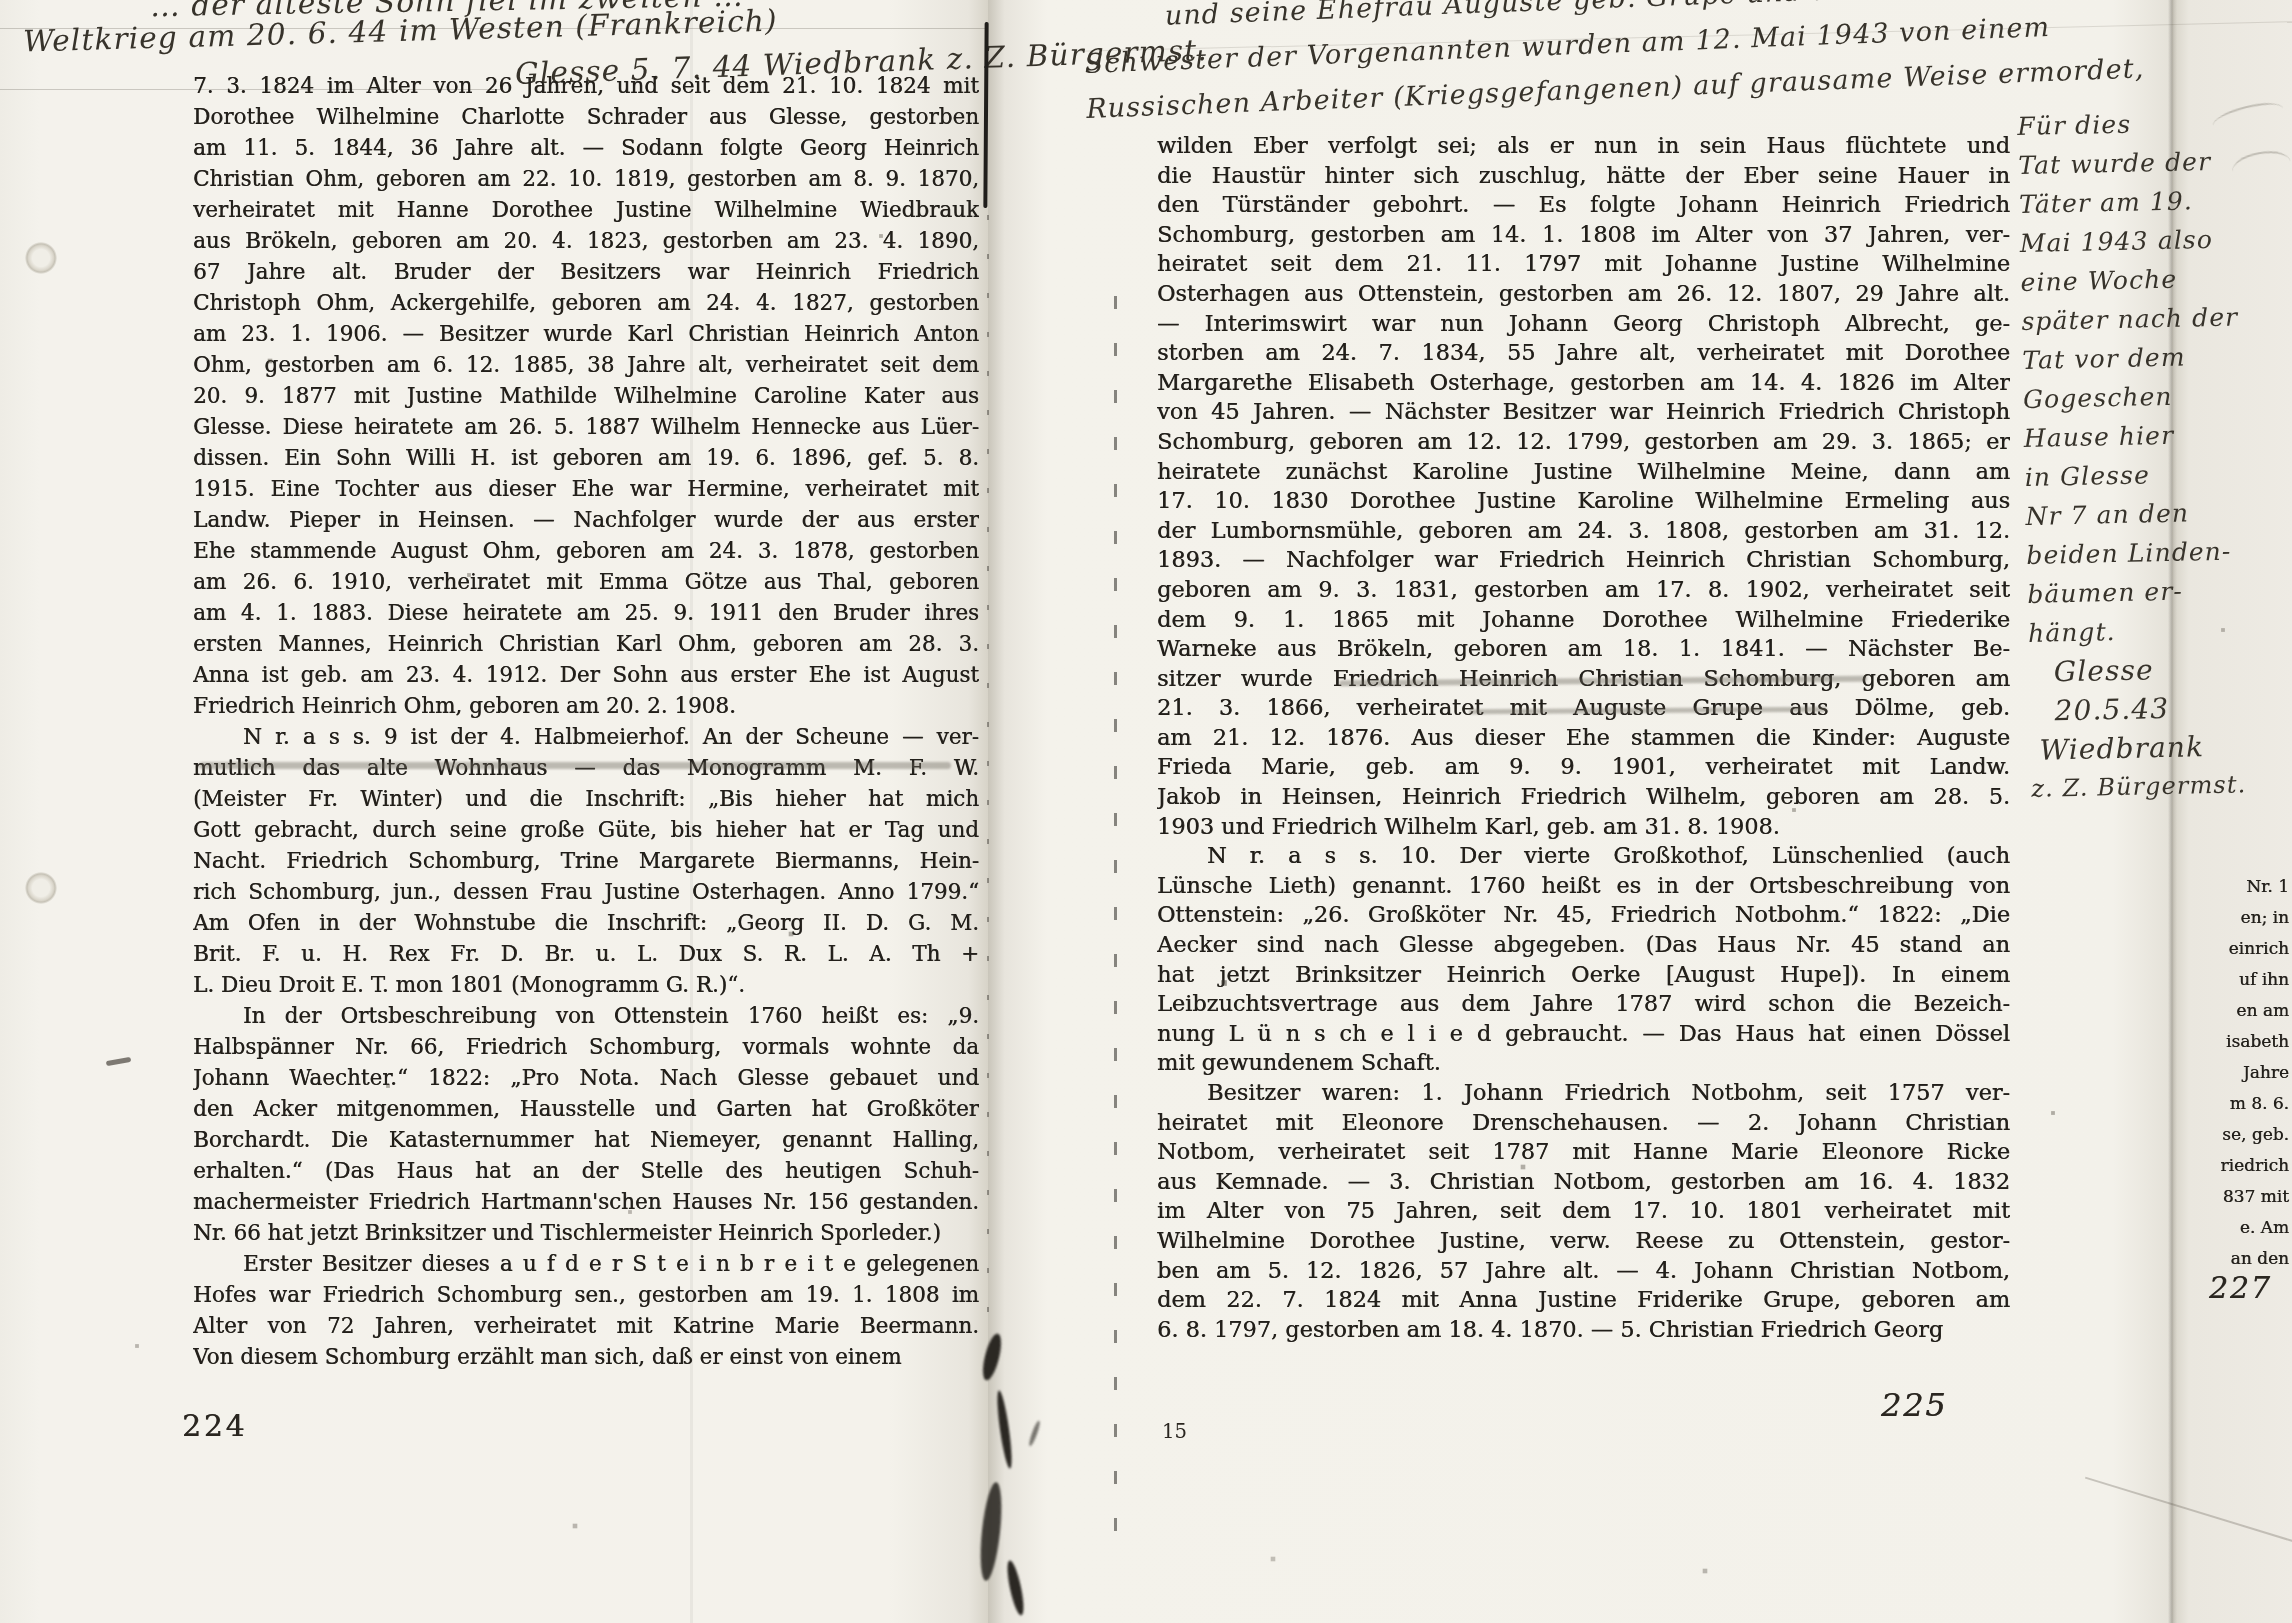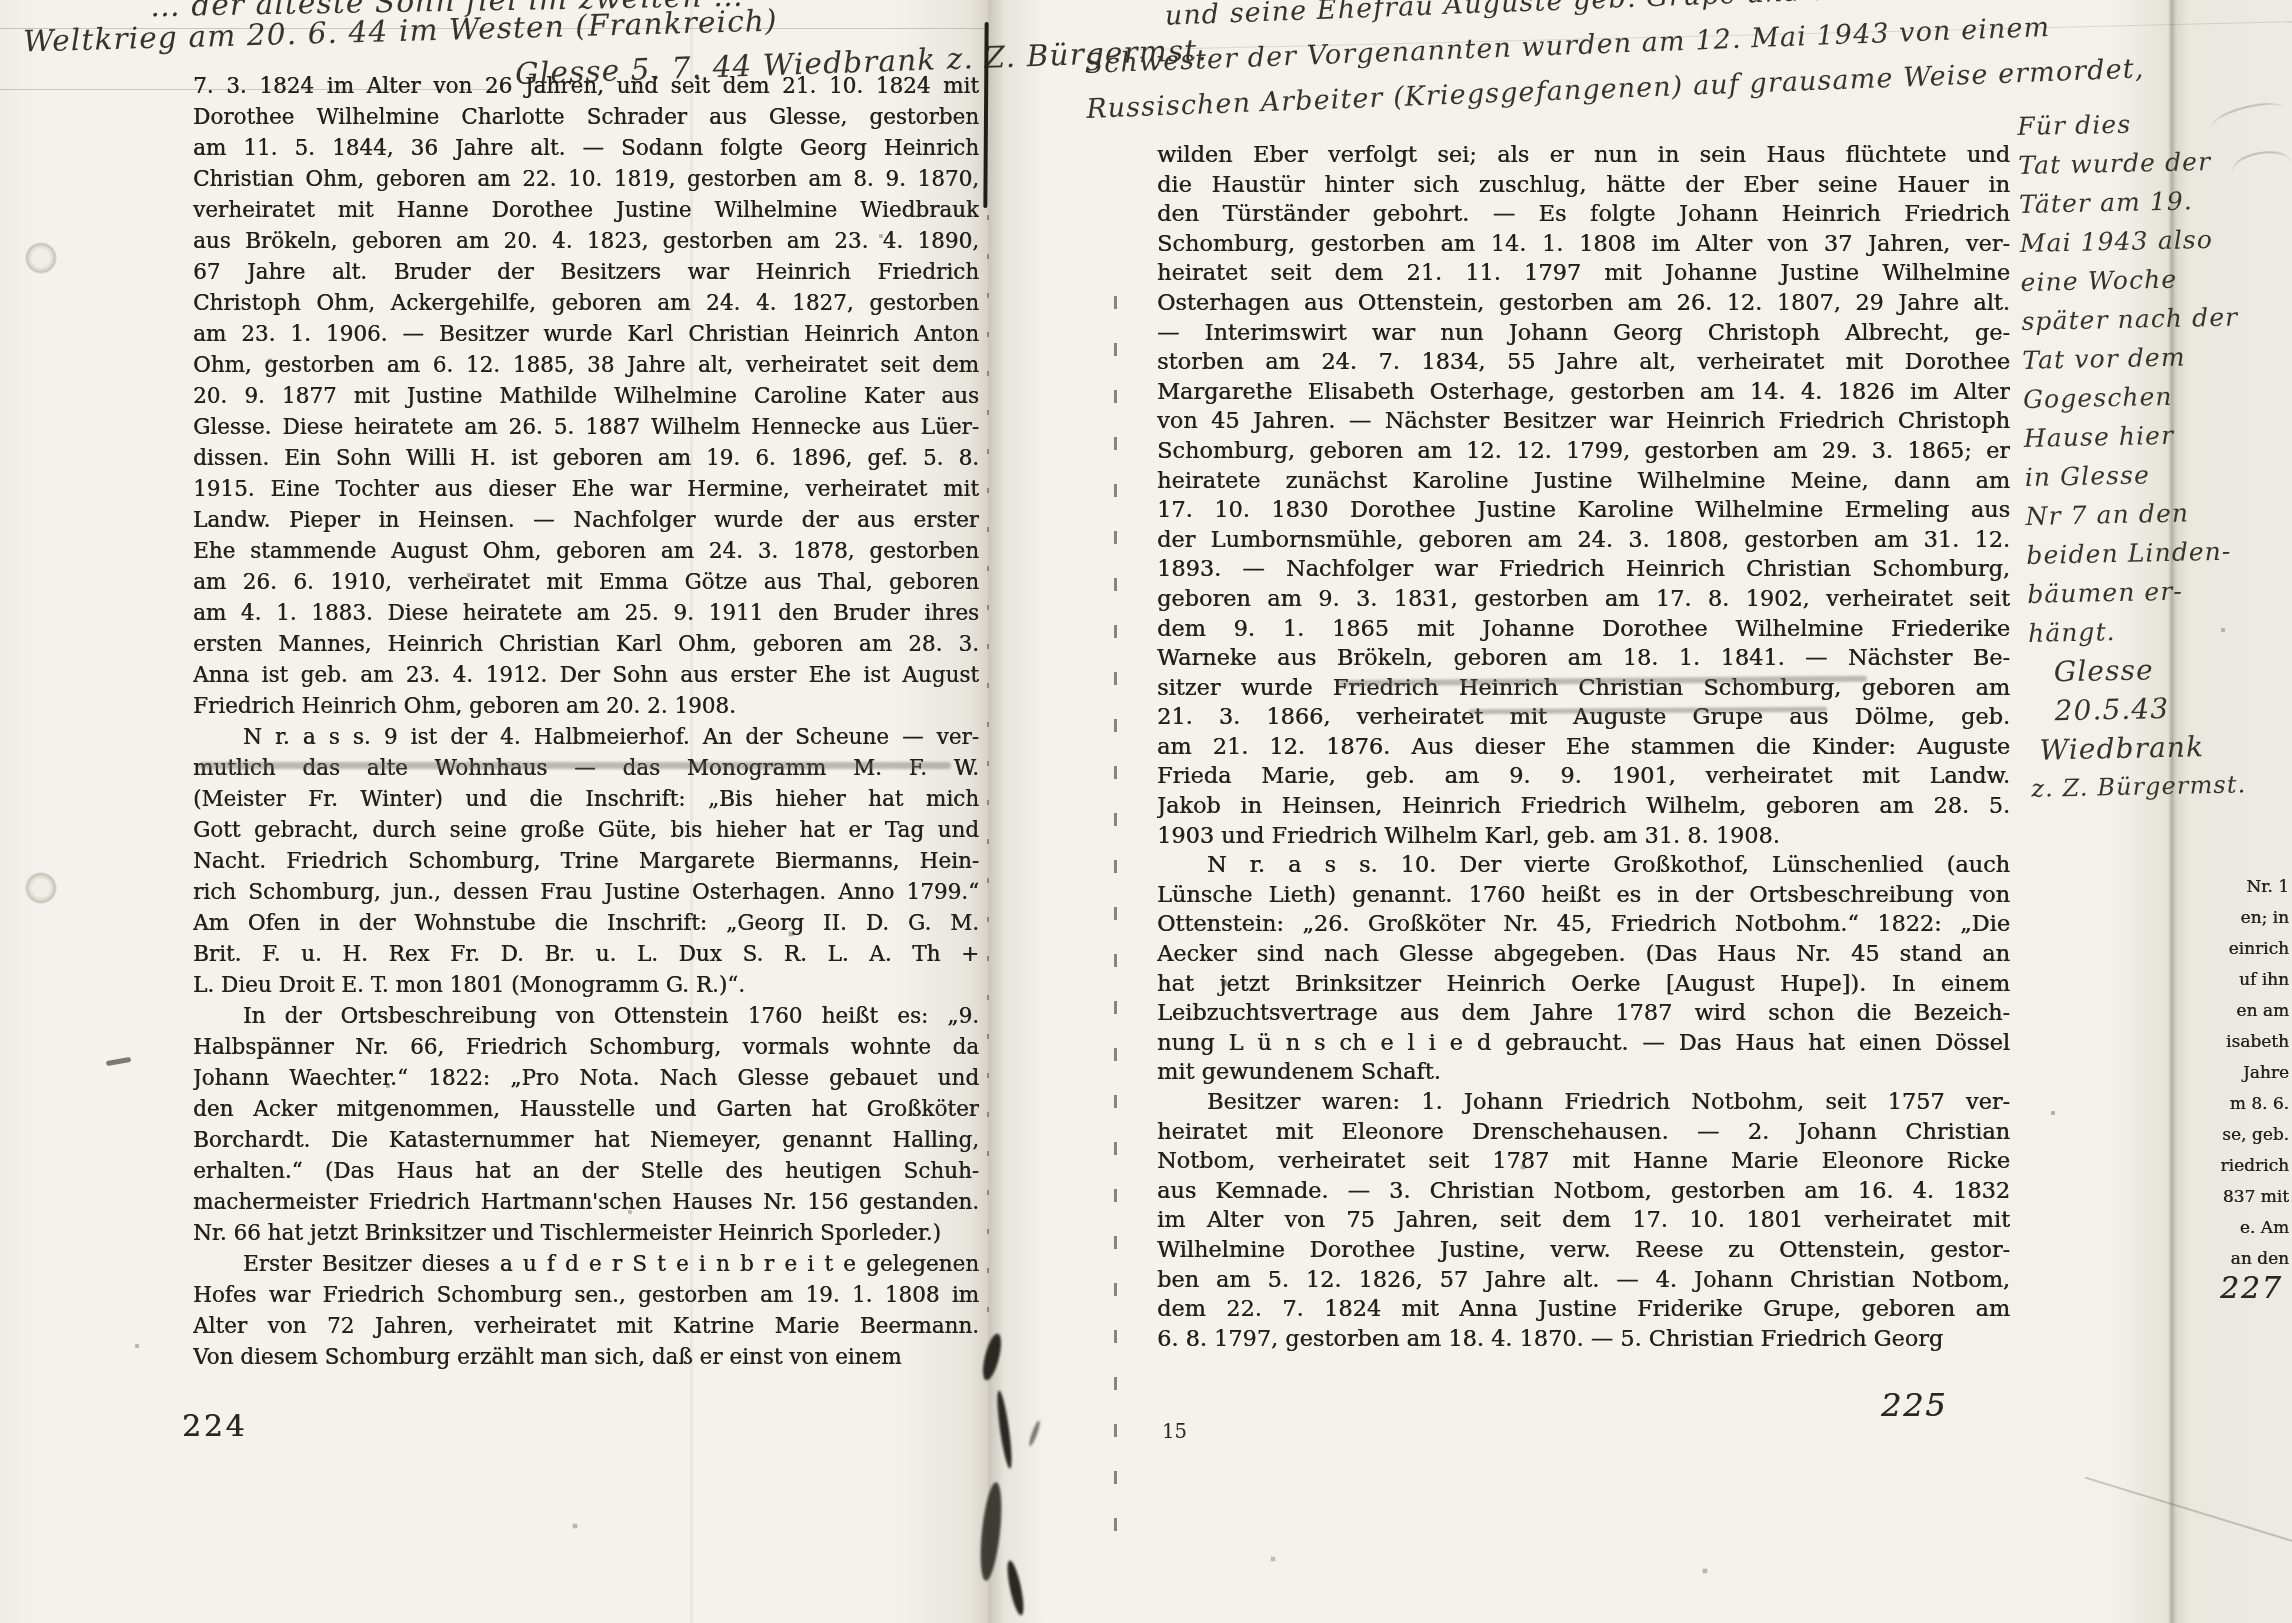--- a/index.html
+++ b/index.html
@@ -13,31 +13,31 @@
   .sheet-left{left:0;width:988px;
     background:linear-gradient(90deg,#eeece5 0,#f4f2ec 4%,#f4f2eb 90%,#e8e5dd 98%,#d7d3c8 100%);}
   .sheet-right{left:988px;width:1184px;
     background:linear-gradient(90deg,#c9c5ba 0,#e7e4dc 1.4%,#f4f2eb 5%,#f3f1ea 95%,#e4e1d8 100%);}
   .strip{left:2172px;width:121px;
     background:linear-gradient(90deg,#d6d2c7 0,#eae7df 14%,#eeebe4 100%);}
   
   .textcol{position:absolute;color:#221f1a;
     text-shadow:0.4px 0 0 rgba(30,27,22,.85);}
   .textcol-left{left:193px;top:70px;width:786px;font-size:21.5px;line-height:31px;}
-  .textcol-right{left:1157px;top:131px;width:853px;font-size:22.4px;line-height:29.6px;margin-top:9px;}
+  .textcol-right{left:1157px;top:131px;width:853px;font-size:22.4px;line-height:29.6px;}
   .pline{text-align:justify;text-align-last:justify;overflow:hidden;}
   .textcol-left .pline{height:31px;}
   .textcol-right .pline{height:29.6px;}
   .pline.last{text-align-last:left;}
   .pline.indent{text-indent:50px;}
   
   .pagenum{position:absolute;color:#2a2620;text-shadow:0.4px 0 0 rgba(30,27,22,.8);}
   .pn-left{left:182px;top:1408px;font-size:30px;letter-spacing:2.7px;}
   .pn-right{left:1881px;top:1386px;font-size:32px;font-style:italic;letter-spacing:1.8px;}
-  .pn-strip{left:2209px;top:1270px;font-size:30px;font-style:italic;letter-spacing:1.8px;margin-left:11px;}
+  .pn-strip{left:2209px;top:1270px;font-size:30px;font-style:italic;letter-spacing:1.8px;}
   .sigmark{position:absolute;left:1162px;top:1420px;font-size:19.7px;color:#2a2620;}
   
   .hw{position:absolute;font-style:italic;color:#37332b;letter-spacing:1.1px;}
   .hw .hw-line{white-space:nowrap;}
   .hw-topleft-cut{left:150px;top:-16px;font-size:29.6px;transform:rotate(-1deg);}
   .hw-topleft-main{left:23px;top:14.3px;font-size:29.6px;transform:rotate(-1.6deg);}
   .hw-topleft-sig{left:515px;top:45px;font-size:29.6px;transform:rotate(-2deg);}
   .hw-topright{left:1082px;top:-3.6px;font-size:27px;line-height:45px;
     transform:rotate(-2.2deg);transform-origin:left top;}
   .hw-topright .hw-line:first-child{padding-left:82px;}

